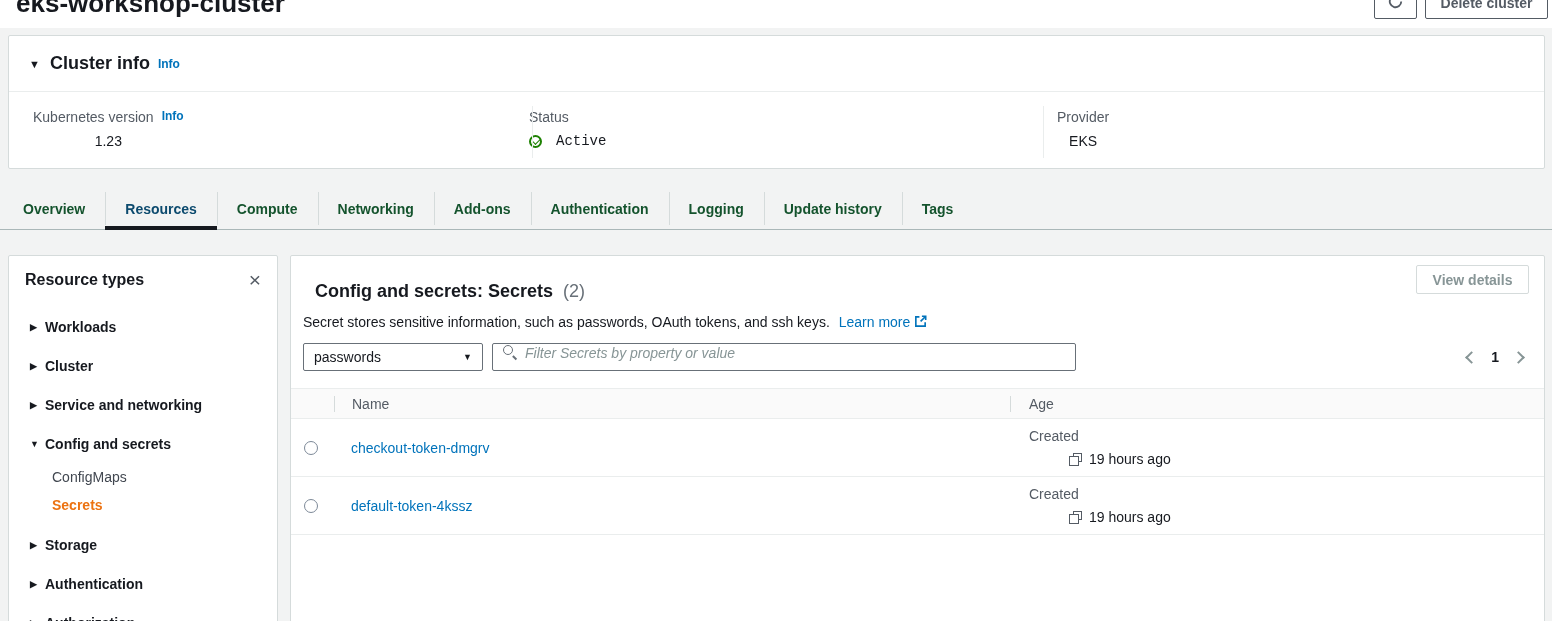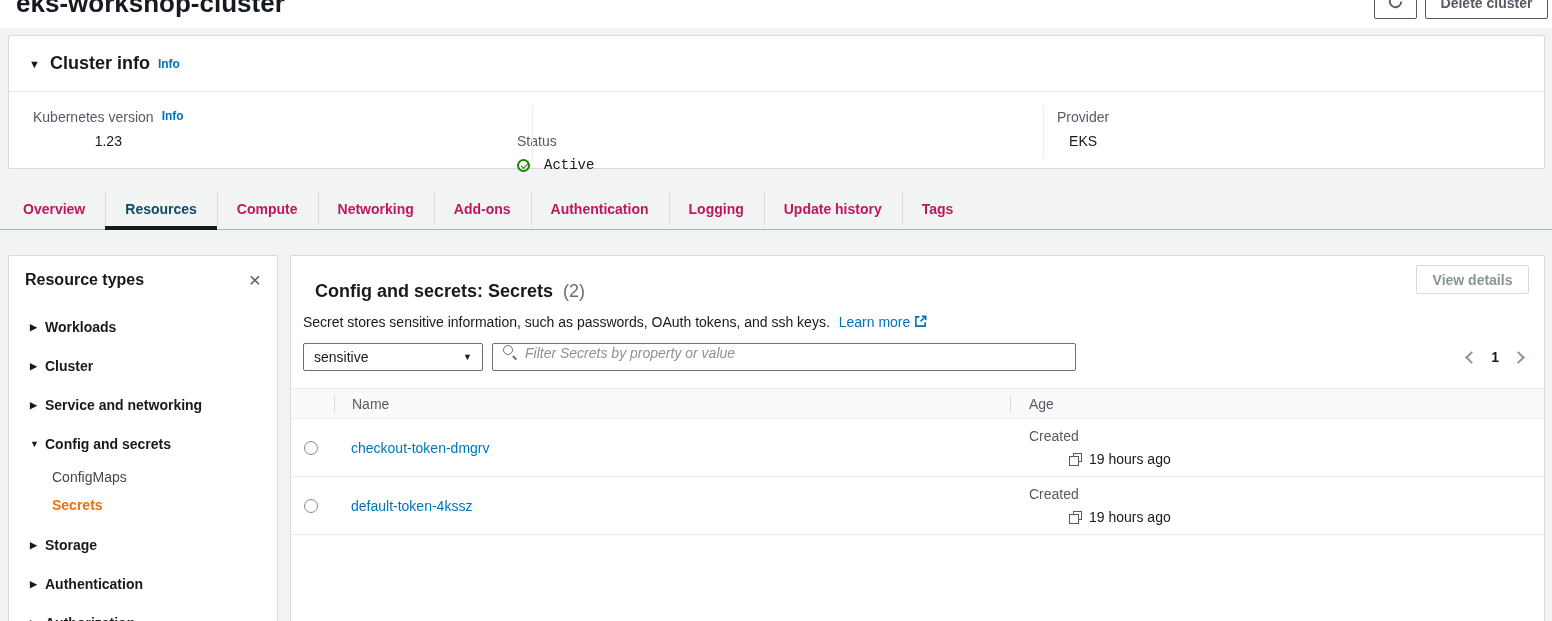--- a/index.html
+++ b/index.html
@@ -19,30 +19,30 @@
 
   
   .cluster-info{ left:8px; top:35px; width:1537px; height:134px; }
   .ci-header{ height:56px; display:flex; align-items:center; padding:0 20px; border-bottom:1px solid #eaeded; }
   .caret{ font-size:11px; color:#16191f; margin-right:10px; cursor:pointer; }
   .ci-title{ margin:0; font-size:18px; font-weight:700; color:#16191f; }
   .info-link{ color:#0073bb; font-size:12px; font-weight:700; margin-left:8px; text-decoration:none; cursor:pointer; }
   .ci-field{ position:absolute; top:73px; }
   .ci-field .lbl-row{ display:flex; align-items:flex-start; font-size:14px; color:#545b64; }
   .ci-field .val{ margin-top:8px; font-size:14px; color:#16191f;text-align:center; }
-  .f1{ left:24px; } .f2{ left:508px;margin-top:24px; } .f3{ left:1048px; }
+  .f1{ left:24px; } .f2{ left:520px; } .f3{ left:1048px; }
   .vdiv{ position:absolute; top:70px; width:1px; height:52px; background:#eaeded; }
   .d1{ left:523px; } .d2{ left:1034px; }
   .status{ display:flex; align-items:center; gap:14px; color:#1d8102;font-family:Liberation Mono, monospace; }
   .check-circle{ position:relative; width:13px; height:13px; border:2px solid #1d8102; border-radius:50%; display:inline-block; }
   .check-circle::after{ content:""; position:absolute; left:2px; top:2.5px; width:6px; height:3px; border-left:1.7px solid #1d8102; border-bottom:1.7px solid #1d8102; transform:rotate(-45deg); }
 
   
   .tabs{ position:absolute; left:0; top:188px; width:1552px; height:42px; display:flex; align-items:stretch; padding-left:3px; border-bottom:1px solid #aab7b8; }
-  .tab{ position:relative; display:flex; align-items:center; padding:0 20px; font-size:14px; font-weight:700; color:#be185d; cursor:pointer; white-space:nowrap; }
+  .tab{ position:relative; display:flex; align-items:center; padding:0 20px; font-size:14px; font-weight:700; color:#14532d; cursor:pointer; white-space:nowrap; }
   .tab + .tab::before{ content:""; position:absolute; left:0; top:4px; height:33px; width:1px; background:#d5dbdb; }
   .tab.active{ color:#0c4a6e; }
   .tab.active::after{ content:""; position:absolute; left:0; right:0; bottom:-1px; height:4px; background:#16191f; }
 
   
   .sidebar{ left:8px; top:255px; width:270px; height:380px; }
   .rt-header{ display:flex; align-items:center; justify-content:space-between; padding:15px 16px 10px 16px; }
   .rt-title{ margin:0; font-size:16px; font-weight:700; color:#16191f; }
   .close-x{ font-size:21px; line-height:16px; color:#545b64; cursor:pointer; }
   .rt-list{ margin-top:8px; }
@@ -212,21 +212,21 @@
         <span>Secret stores sensitive information, such as passwords, OAuth tokens, and ssh keys.</span>
         <a class="learn-more"><span>Learn more</span><svg width="13" height="13" viewBox="0 0 12 12" fill="none" stroke="#0073bb" stroke-width="1.5">
               <path d="M10.3 6.8v3.5h-8.6v-8.6H5"></path>
               <path d="M7.3 1.2h3.5v3.5"></path>
               <path d="M10.6 1.4L6.1 5.9"></path>
             </svg></a>
       </div>
 
       <div class="filter-row">
         <div class="dropdown">
-          <span>sensitive</span>
+          <span>passwords</span>
           <span class="dd-caret">▼</span>
         </div>
         <div class="search-box">
           <span class="search-icon"></span>
           <input type="text" placeholder="Filter Secrets by property or value" style="">
         </div>
         <div class="pagination">
           <span class="chev left"></span>
           <span class="page-num">1</span>
           <span class="chev right"></span>

